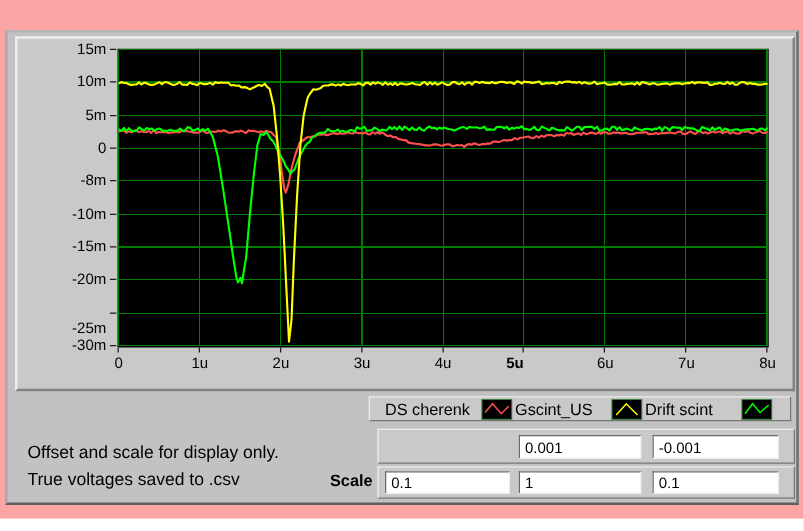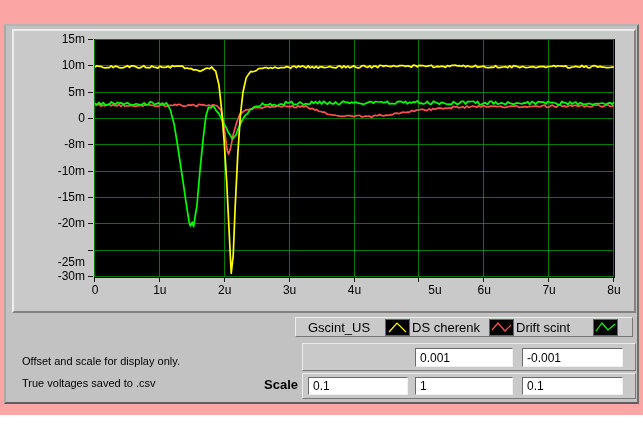--- a/index.html
+++ b/index.html
@@ -63,21 +63,21 @@
 
   .row-label{
     position:absolute; left:212px; width:80px; text-align:right;
     font-size:13px; font-weight:bold;
   }
   #offsets-label{top:319px;}
   #scale-label{top:351px;}
 
   #notes{
     position:absolute; left:16px; top:324px;
-    font-size:11px; line-height:22px; white-space:nowrap;
+    font-size:14px; line-height:22px; white-space:nowrap;
   }
 </style>
 </head>
 <body>
 
 <div id="page">
   <div id="window">
 
     <div id="graph-panel">
       <div id="y-labels">
@@ -142,47 +142,47 @@
           <div class="xdash" style="left: 389px;"></div>
           <div class="xdash" style="left: 454px;"></div>
           <div class="xdash" style="left: 519px;"></div>
         </div>
       <div id="x-labels">
           <div class="xtick" style="left: 1px;">0</div>
           <div class="xtick" style="left: 65.875px;">1u</div>
           <div class="xtick" style="left: 130.75px;">2u</div>
           <div class="xtick" style="left: 195.625px;">3u</div>
           <div class="xtick" style="left: 260.5px;">4u</div>
-          <div class="xtick" style="left: 341px;">5u</div>
+          <div class="xtick" style="left: 318px; font-weight: bold;">5u</div>
           <div class="xtick" style="left: 390.25px;">6u</div>
           <div class="xtick" style="left: 455.125px;">7u</div>
           <div class="xtick" style="left: 520px;">8u</div>
         </div>
     </div>
 
     <div id="legend-bar">
+      <div class="legend-item">
+        <span class="legend-label">DS cherenk</span>
+        <span class="legend-glyph">
+          <svg width="25" height="17" viewBox="0 0 25 17">
+            <rect x="0.5" y="0.5" width="24" height="16" fill="#000" stroke="#3f7f3f"></rect>
+            <polyline points="3,11 9,4 16,12 22,6" fill="none" stroke-width="1.2" stroke="#ff5050"></polyline>
+          </svg>
+        </span>
+      </div>
       <div class="legend-item">
         <span class="legend-label">Gscint_US</span>
         <span class="legend-glyph">
           <svg width="25" height="17" viewBox="0 0 25 17">
             <rect x="0.5" y="0.5" width="24" height="16" fill="#000" stroke="#3f7f3f"></rect>
             <polyline points="4,13 12,4 21,13" fill="none" stroke-width="1.2" stroke="#ffff00"></polyline>
           </svg>
         </span>
       </div>
       <div class="legend-item">
-        <span class="legend-label">DS cherenk</span>
-        <span class="legend-glyph">
-          <svg width="25" height="17" viewBox="0 0 25 17">
-            <rect x="0.5" y="0.5" width="24" height="16" fill="#000" stroke="#3f7f3f"></rect>
-            <polyline points="3,11 9,4 16,12 22,6" fill="none" stroke-width="1.2" stroke="#ff5050"></polyline>
-          </svg>
-        </span>
-      </div>
-      <div class="legend-item">
         <span class="legend-label">Drift scint</span>
         <span class="legend-glyph">
           <svg width="25" height="17" viewBox="0 0 25 17">
             <rect x="0.5" y="0.5" width="24" height="16" fill="#000" stroke="#3f7f3f"></rect>
             <polyline points="3,12 9,4 15,11 22,5" fill="none" stroke-width="1.2" stroke="#00ff00"></polyline>
           </svg>
         </span>
       </div>
     </div>
 

